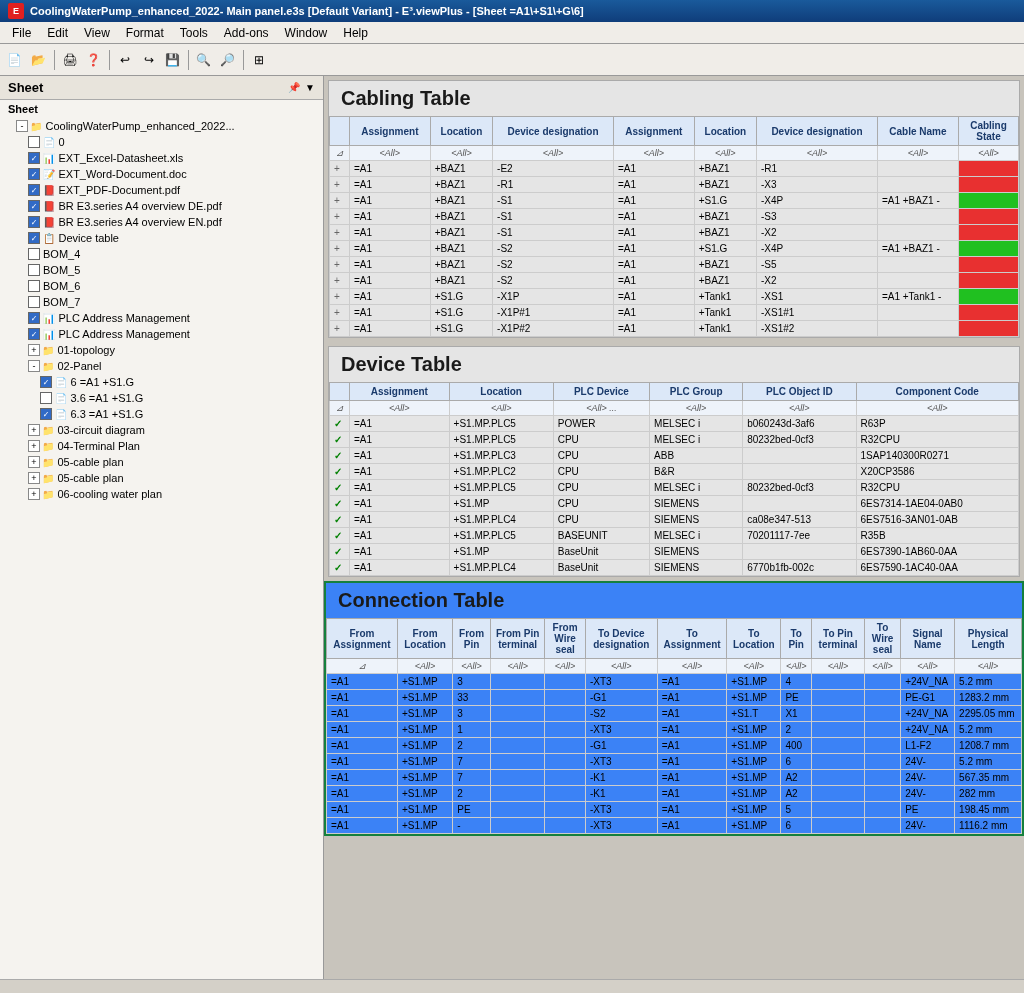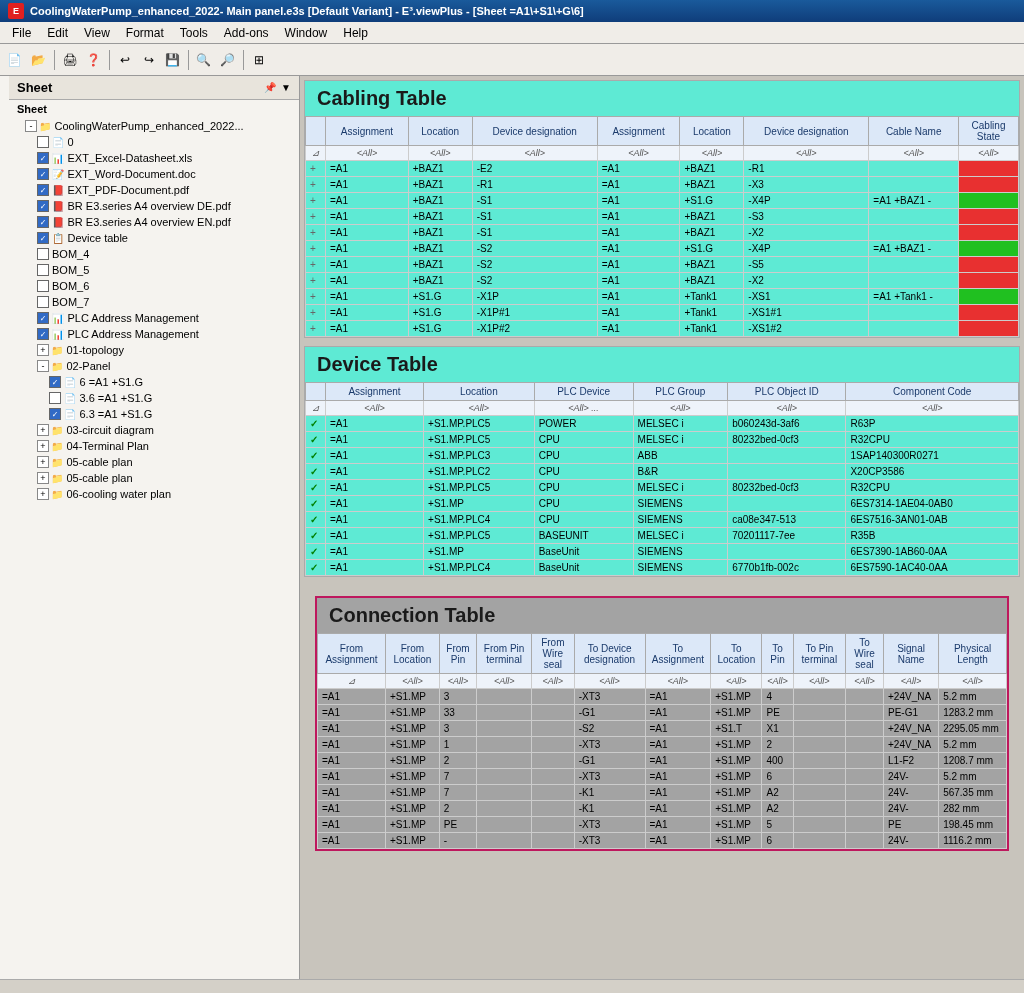--- a/index.html
+++ b/index.html
@@ -50,26 +50,25 @@
     .tb-sep { width: 1px; height: 20px; background: #999; margin: 0 2px; }
 
     
     #main-layout {
       display: flex;
       height: calc(993px - 22px - 22px - 32px - 14px);
     }
 
     
     #sheet-panel {
-      width: 300px;
+      width: 324px;
       background: #f5f3ef;
       border-right: 1px solid #999;
       overflow-y: auto;
       overflow-x: hidden;
-      padding-left: 9px;
     }
     #sheet-header {
       background: #e8e4dc;
       padding: 4px 8px;
       font-weight: bold;
       font-size: 13px;
       border-bottom: 1px solid #aaa;
       display: flex;
       justify-content: space-between;
       align-items: center;
@@ -98,21 +97,21 @@
       flex: 1;
       overflow: auto;
       background: #c8c4bc;
       display: flex;
       flex-direction: column;
       gap: 0;
     }
 
     
     .table-container {
-      background: #5eead4;
+      background: #e5e5e5;
       margin: 4px;
       border: 1px solid #aaa;
       overflow: hidden;
     }
     .table-title {
       font-size: 20px;
       font-weight: bold;
       padding: 6px 12px;
       color: #1a1a1a;
     }
@@ -120,21 +119,21 @@
     table.data-table {
       border-collapse: collapse;
       width: 100%;
       font-size: 10px;
     }
     table.data-table th {
       background: #dce8f8;
       border: 1px solid #aaa;
       padding: 3px 5px;
       text-align: center;
-      font-weight: normal;
+      font-weight: bold;
       color: #1a3a6b;
     }
     table.data-table td {
       border: 1px solid #ccc;
       padding: 2px 4px;
       white-space: nowrap;
     }
     table.data-table .filter-row td {
       background: #eef3fa;
       text-align: center;
@@ -142,23 +141,23 @@
       font-style: italic;
       font-size: 9px;
     }
     .row-expand { color: #666; margin-right: 3px; }
     .status-red { background: #e83030; }
     .status-green { background: #20c020; }
     .status-cell { width: 60px; }
 
     
     .connection-table-container {
-      background: #a3a3a3;
-      margin: 15px;
-      border: 2px solid #be185d;
+      background: #3b82f6;
+      margin: 0;
+      border: 2px solid #15803d;
       overflow: hidden;
     }
 
     
     #statusbar {
       height: 14px;
       background: #d4d0c8;
       border-top: 1px solid #aaa;
       display: flex;
       align-items: center;

